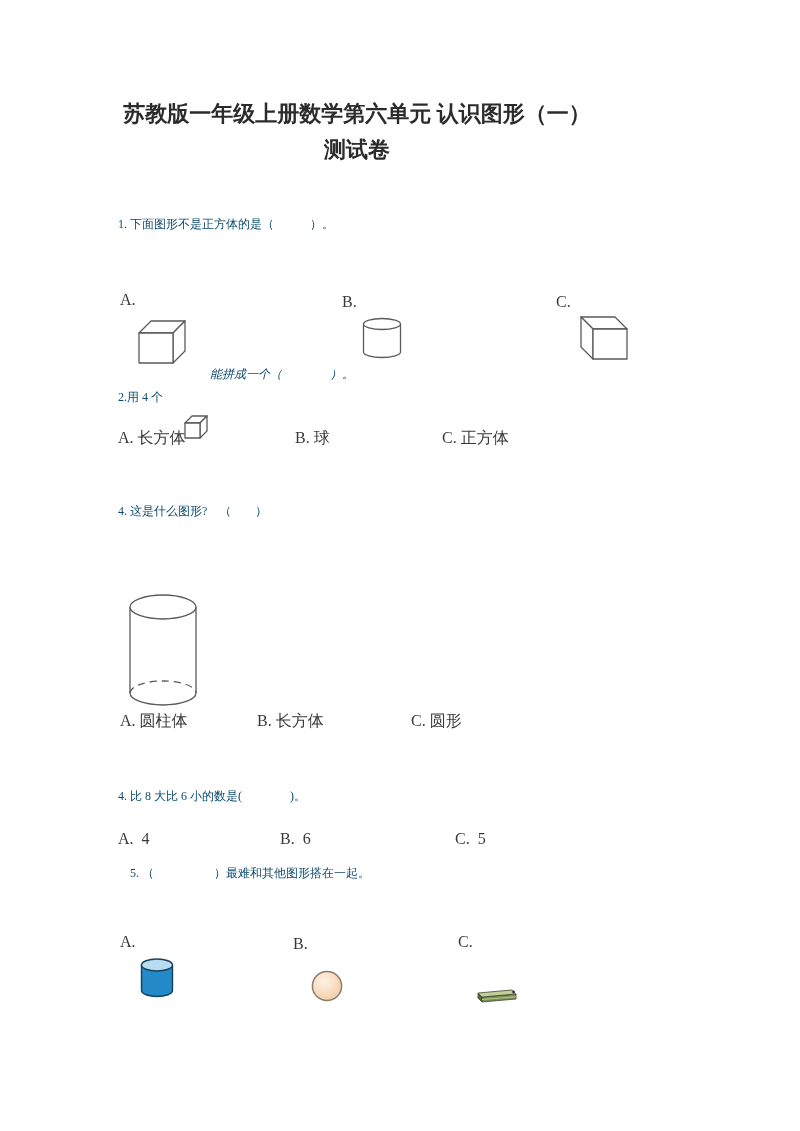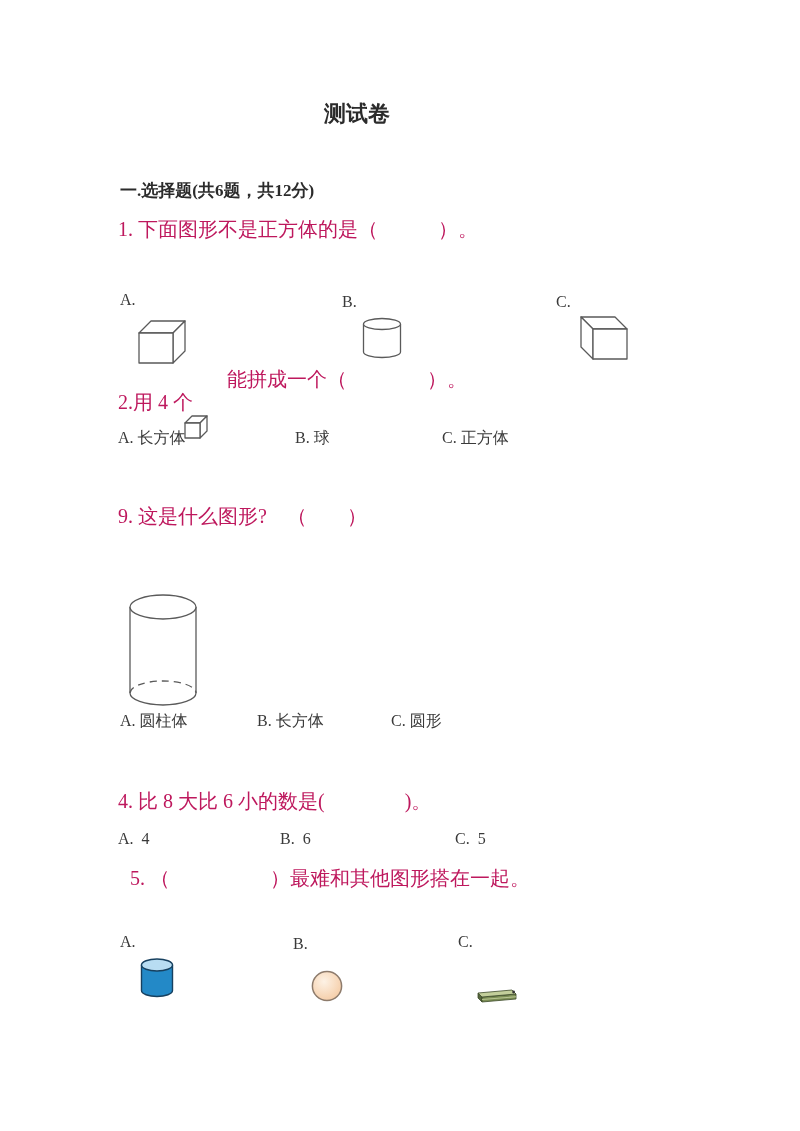--- a/index.html
+++ b/index.html
@@ -15,36 +15,36 @@
   .title{
     left:120px;top:96px;width:474px;
     text-align:center;
     font-size:22px;font-weight:bold;line-height:36px;
     color:#2b2b2b;letter-spacing:0px;white-space:normal;
   }
   .section-heading{
     left:120px;top:179px;
     font-size:17px;font-weight:bold;color:#2b2b2b;
   }
-  .qtext{font-size:20px;color:#be185d;}
+  .qtext{font-size:12px;color:#0c4a6e;}
   .optlabel{font-size:16px;color:#3a3a3a;}
   svg{display:block;}
   .lineart{stroke:#5a5a5a;fill:#ffffff;stroke-width:1.3;stroke-linejoin:round;}
   .lineart-thin{stroke:#5a5a5a;fill:none;stroke-width:1.3;}
 </style>
 </head>
 <body>
 
 <div class="page">
 
   <div class="abs title">
+    <div>苏教版一年级上册数学第六单元 认识图形（一）</div>
     <div>测试卷</div>
   </div>
 
-  <div class="abs section-heading">一.选择题(共6题，共12分)</div>
 
   <div class="abs qtext" style="left:118px;top:216px;">1. 下面图形不是正方体的是（　　　）。</div>
 
   <div class="abs optlabel" style="left:120px;top:291px;">A.</div>
   <div class="abs" style="left:137px;top:282px;">
     <svg width="50" height="46" viewBox="0 0 50 46">
       <polygon class="lineart" points="2,15 14,3 48,3 36,15"></polygon>
       <polygon class="lineart" points="36,15 48,3 48,33 36,45"></polygon>
       <polygon class="lineart" points="2,15 36,15 36,45 2,45"></polygon>
     </svg>
@@ -68,41 +68,41 @@
   </div>
 
   <div class="abs qtext" style="left:118px;top:366px;margin-top:23px;">2.用 4 个</div>
   <div class="abs" style="left:183px;top:378px;">
     <svg width="26" height="26" viewBox="0 0 26 26">
       <polygon class="lineart" points="2,9 9,2 24,2 17,9"></polygon>
       <polygon class="lineart" points="17,9 24,2 24,17 17,24"></polygon>
       <polygon class="lineart" points="2,9 17,9 17,24 2,24"></polygon>
     </svg>
   </div>
-  <div class="abs qtext" style="left:227px;top:366px;">能拼成一个（　　　　）。</div>
+  <div class="abs qtext" style="left:210px;top:366px;font-style:italic;">能拼成一个（　　　　）。</div>
 
   <div class="abs optlabel" style="left:118px;top:428px;">A. 长方体</div>
   <div class="abs optlabel" style="left:295px;top:428px;">B. 球</div>
   <div class="abs optlabel" style="left:442px;top:428px;">C. 正方体</div>
 
-  <div class="abs qtext" style="left:118px;top:503px;">9. 这是什么图形?　（　　）</div>
+  <div class="abs qtext" style="left:118px;top:503px;">4. 这是什么图形?　（　　）</div>
 
   <div class="abs" style="left:128px;top:557px;">
     <svg width="70" height="114" viewBox="0 0 70 114">
       <line class="lineart-thin" x1="2" y1="14" x2="2" y2="100"></line>
       <line class="lineart-thin" x1="68" y1="14" x2="68" y2="100"></line>
       <path class="lineart-thin" d="M2,100 A33,12 0 0 0 68,100"></path>
       <path class="lineart-thin" d="M2,100 A33,12 0 0 1 68,100" stroke-dasharray="7,5"></path>
       <ellipse class="lineart" cx="35" cy="14" rx="33" ry="12"></ellipse>
     </svg>
   </div>
 
   <div class="abs optlabel" style="left:120px;top:711px;text-align:right;">A. 圆柱体</div>
   <div class="abs optlabel" style="left:257px;top:711px;">B. 长方体</div>
-  <div class="abs optlabel" style="left:391px;top:711px;">C. 圆形</div>
+  <div class="abs optlabel" style="left:411px;top:711px;">C. 圆形</div>
 
   <div class="abs qtext" style="left:118px;top:788px;">4. 比 8 大比 6 小的数是(　　　　)。</div>
   <div class="abs optlabel" style="left:118px;top:830px;">A.  4</div>
   <div class="abs optlabel" style="left:280px;top:830px;">B.  6</div>
   <div class="abs optlabel" style="left:455px;top:830px;">C.  5</div>
 
   <div class="abs qtext" style="left:130px;top:865px;">5. （　　　　　）最难和其他图形搭在一起。</div>
 
   <div class="abs optlabel" style="left:120px;top:933px;">A.</div>
   <div class="abs" style="left:140px;top:922px;">

